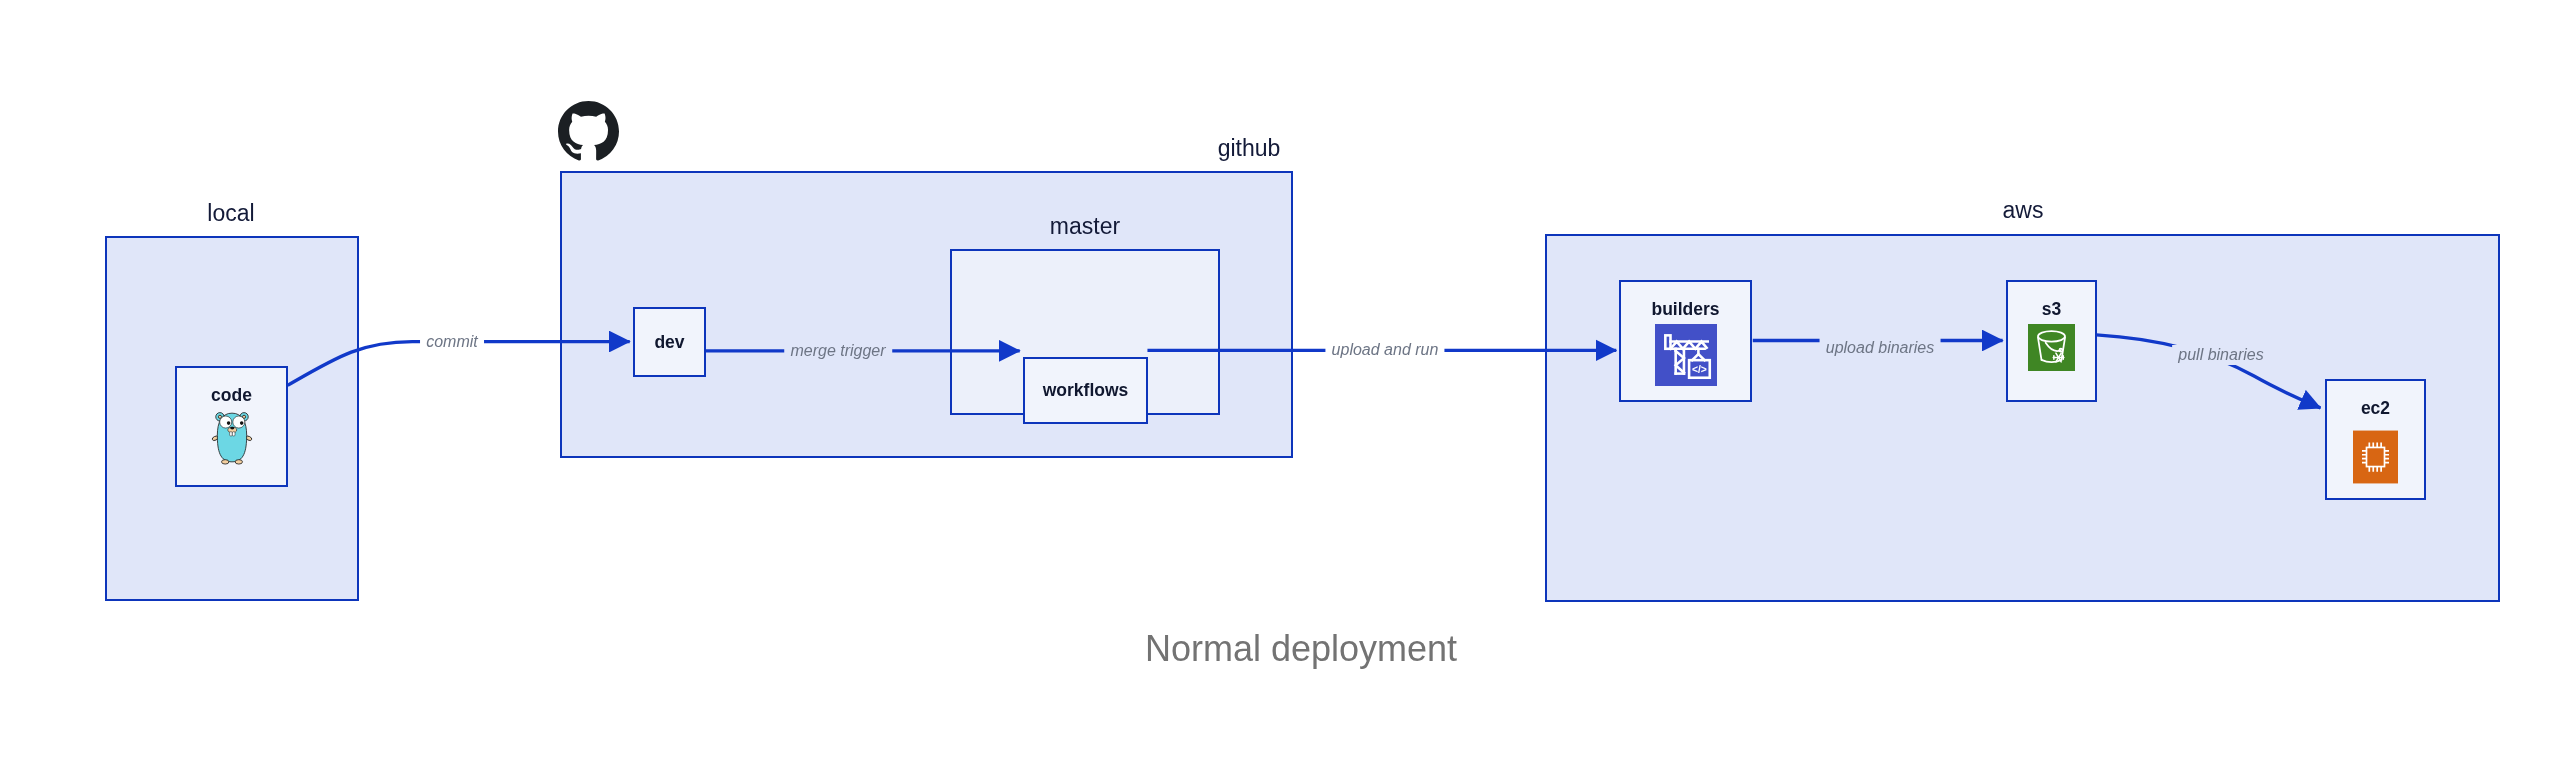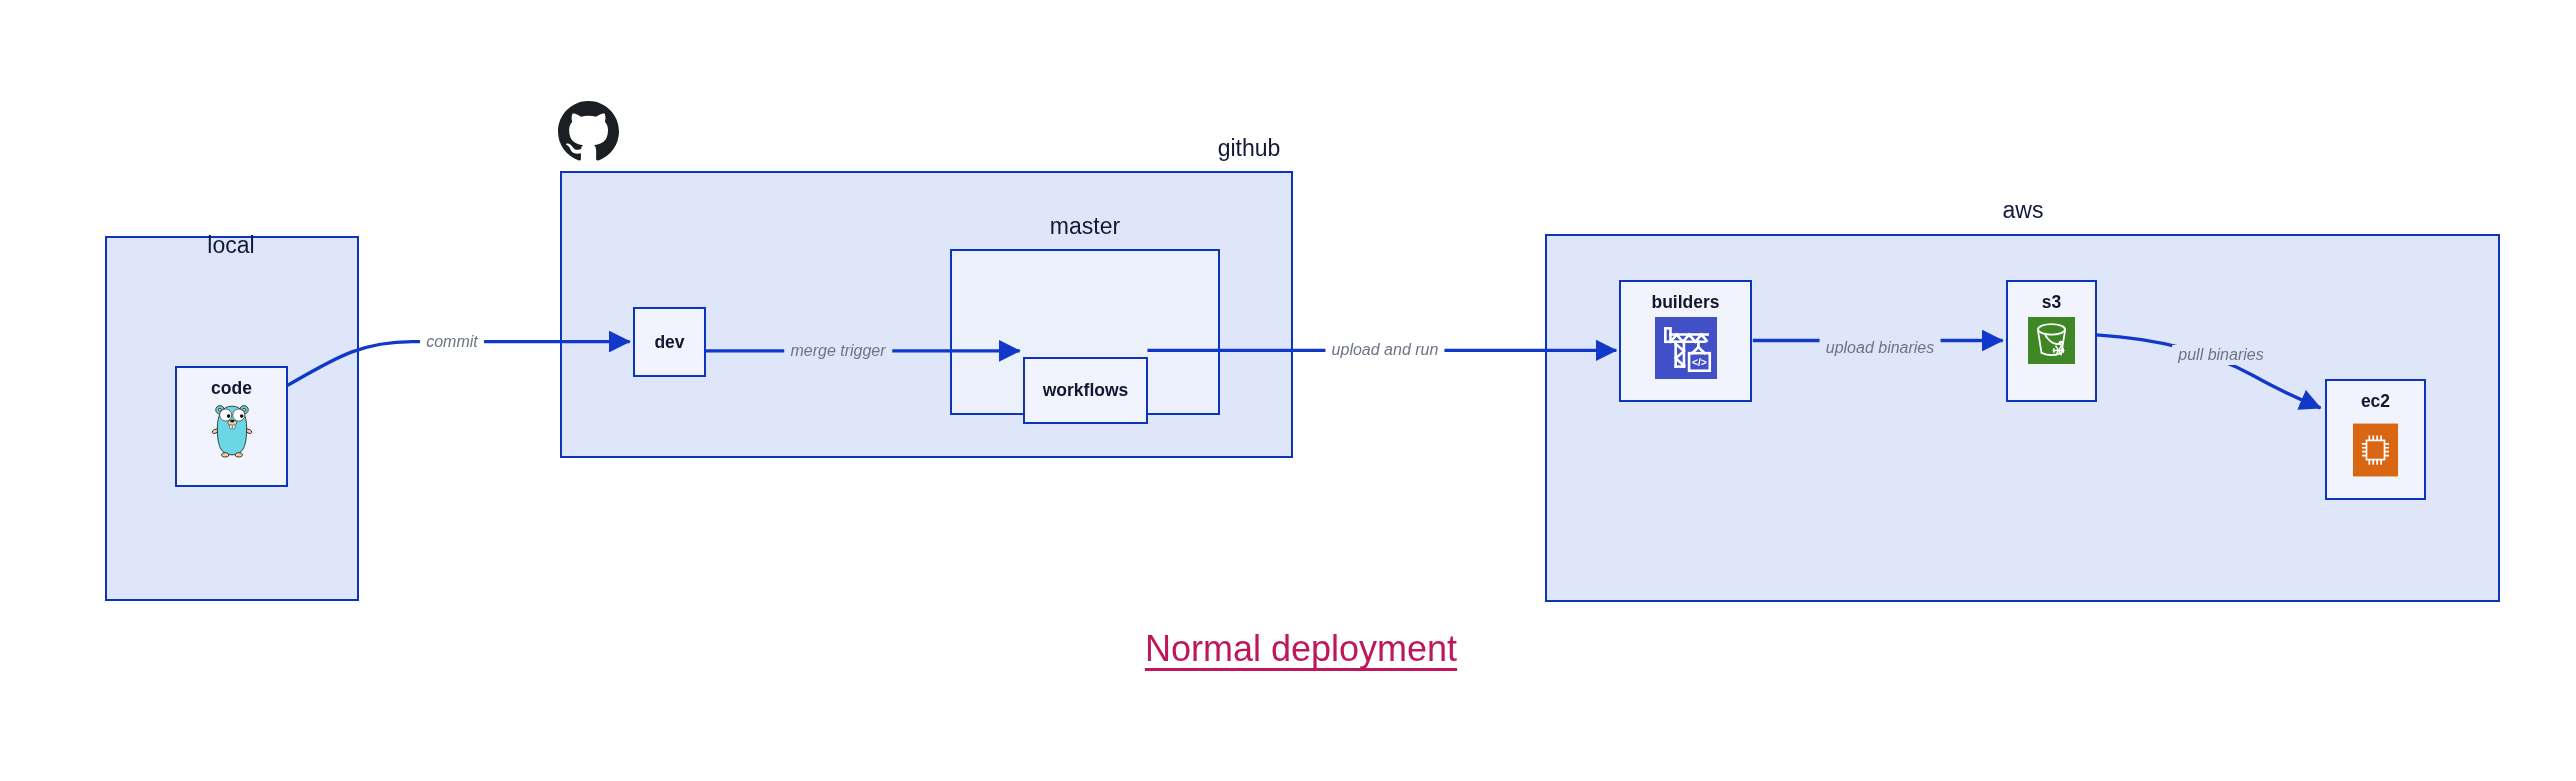--- a/index.html
+++ b/index.html
@@ -12,50 +12,50 @@
     position:absolute;border:2.6px solid #0d35bb;background:#e0e6f9;
   }
   .container.sub{background:#ecf0fa;}
   .node{
     position:absolute;border:2.6px solid #0d35bb;background:#f1f4fc;
     display:flex;flex-direction:column;align-items:center;
   }
   .node.center{justify-content:center;}
   .node-label{
     font-weight:bold;font-size:17.5px;color:#10172f;line-height:1.15;
-    margin-top:10px;white-space:nowrap;
+    margin-top:17px;white-space:nowrap;
   }
   .node.center .node-label{margin-top:0;}
   .container-label{
     position:absolute;transform:translateX(-50%);
     font-size:23px;font-weight:500;color:#131a38;white-space:nowrap;
   }
   .edge-label{
     position:absolute;transform:translate(-50%,-50%);
     font-style:italic;font-size:16px;color:#6d7585;
     padding:1px 6.2px;white-space:nowrap;z-index:30;
   }
   .edge-label.bg-white{background:#ffffff;}
   .edge-label.bg-outer{background:#e0e6f9;}
   .edges-svg{position:absolute;left:0;top:0;z-index:20;pointer-events:none;}
   .icon-box{margin-top:5.2px;}
   .diagram-title{
     position:absolute;transform:translateX(-50%);
-    font-size:36px;color:#be185d;white-space:nowrap;
-    text-decoration:underline;text-decoration-thickness:3.1px;text-underline-offset:7.2px;
+    font-size:36px;color:#737373;white-space:nowrap;
+    text-decoration-thickness:3.1px;text-underline-offset:7.2px;
   }
   .octocat{position:absolute;z-index:5;}
 </style>
 </head>
 <body>
 
 <div class="stage">
 
   <div class="container" style="left:105px;top:236px;width:254px;height:365px;"></div>
-  <div class="container-label" style="left:231px;top:200px;margin-top:32px;">local</div>
+  <div class="container-label" style="left:231px;top:200px;">local</div>
 
   <div class="container" style="left:560px;top:171px;width:733px;height:287px;"></div>
   <div class="container-label" style="left:1249px;top:135px;">github</div>
 
   <div class="container sub" style="left:950px;top:249px;width:270px;height:166px;border-width:2.1px;"></div>
   <div class="container-label" style="left:1085px;top:213px;">master</div>
 
   <div class="container" style="left:1545px;top:234px;width:955px;height:368px;"></div>
   <div class="container-label" style="left:2023px;top:197px;">aws</div>
 

